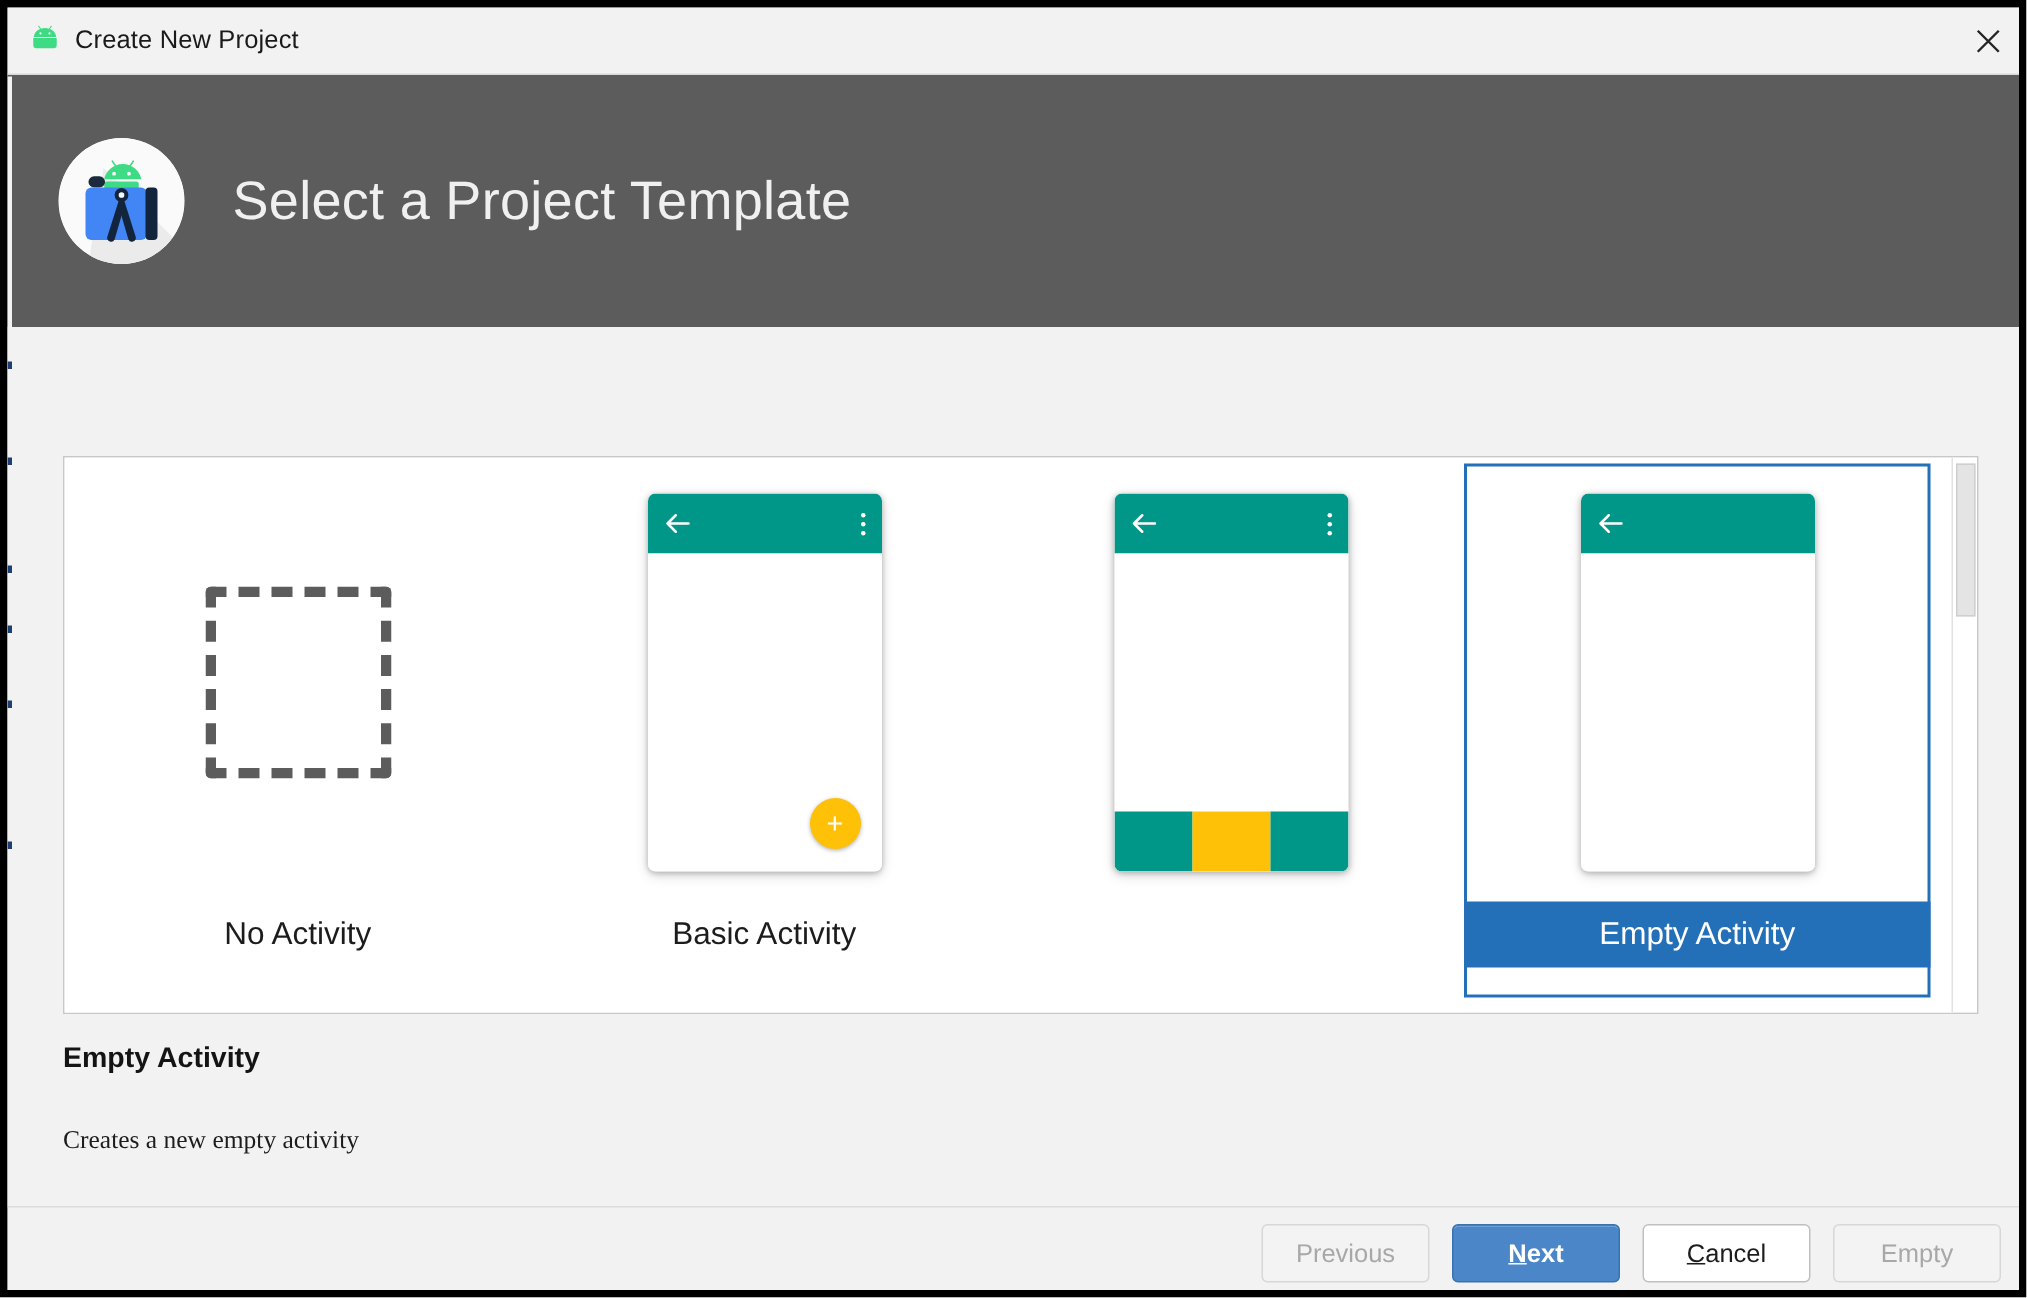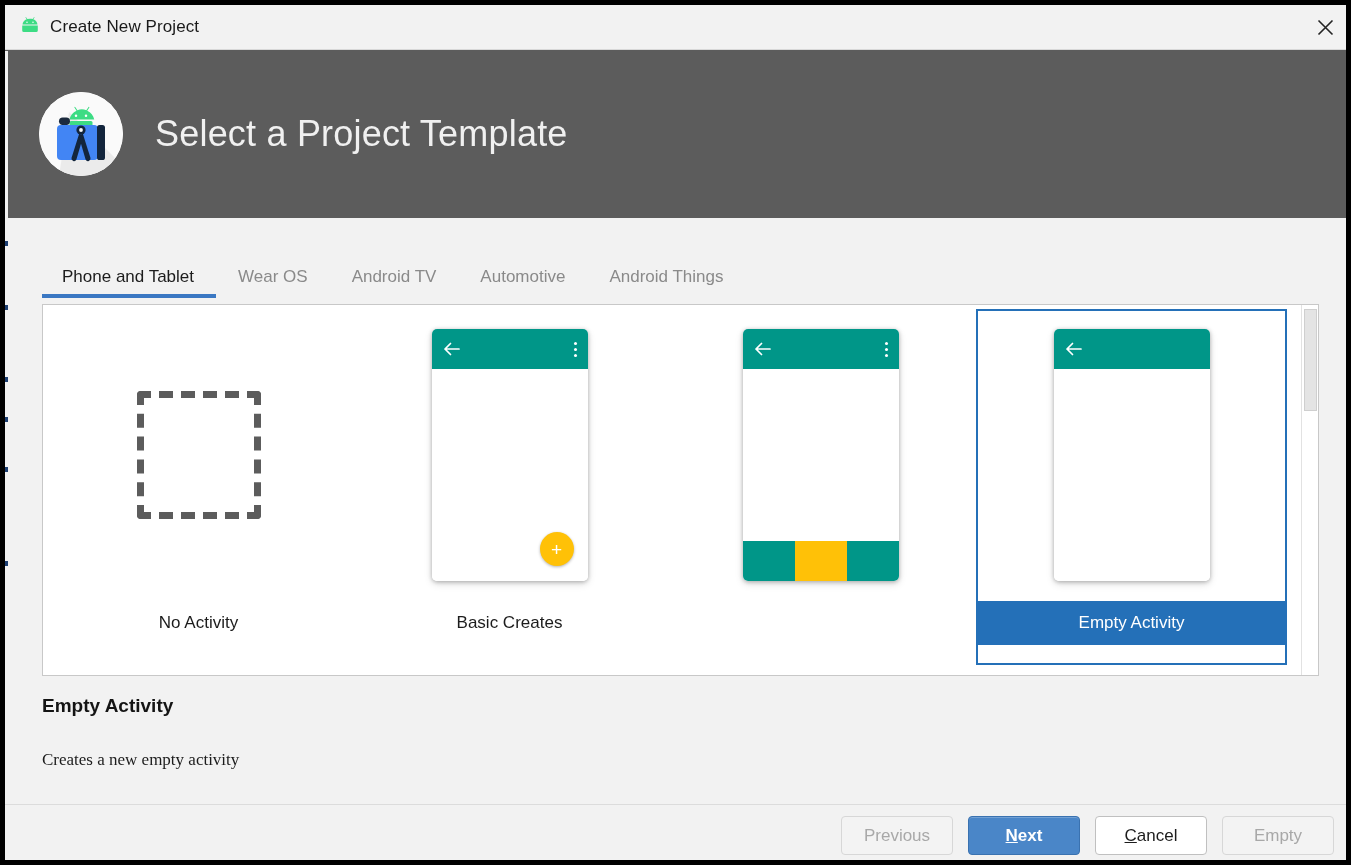--- a/index.html
+++ b/index.html
@@ -119,21 +119,21 @@
   }
   .cell.selected { outline: 2px solid #2470b8; outline-offset: -2px; }
 
   .thumb {
     flex: none; height: 292px; width: 100%;
     display: flex; align-items: center; justify-content: center;
   }
   .cell-label {
     width: 100%; height: 44px;
     display: flex; align-items: center; justify-content: center;
-    font-size: 17px; color: #1c1c1c;
+    font-size: 21px; color: #1c1c1c;
   }
   .cell.selected .cell-label {
     background: #2470b8; color: #ffffff;
   }
 
   
   .phone {
     width: 156px; height: 252px;
     background: #ffffff;
     border-radius: 5px;
@@ -296,27 +296,20 @@
           <path d="M43.6 41 L51.5 66 a2.6 2.6 0 0 1-4.9 1.6 L40 45 Z"></path>
         </g>
         <circle cx="42" cy="38" r="1.9" fill="#fafafa"></circle>
       </svg>
     </div>
     <div class="banner-title">Select a Project Template</div>
   </div>
 
   <div class="body-area">
 
-    <div class="tabs">
-      <div class="tab active">Phone and Tablet</div>
-      <div class="tab">Wear OS</div>
-      <div class="tab">Android TV</div>
-      <div class="tab">Automotive</div>
-      <div class="tab">Android Things</div>
-    </div>
 
     <div class="gallery-wrap">
       <div class="gallery">
 
         <div class="grid-row row1">
 
           <div class="cell">
             <div class="thumb">
               <div class="dashed-square"></div>
             </div>
@@ -337,21 +330,21 @@
                       <i></i>
                       <i></i>
                       <i></i>
                     </span>
                 </div>
                 <div class="phone-body">
                   <div class="fab">+</div>
                 </div>
               </div>
             </div>
-            <div class="cell-label">Basic Creates</div>
+            <div class="cell-label">Basic Activity</div>
           </div>
 
           <div class="cell">
             <div class="thumb">
               <div class="phone">
                 <div class="appbar">
                   <span class="arrow-ico">
                     <svg width="17" height="14" viewBox="0 0 17 14">
                       <path d="M16 7 H2 M7.5 1.5 L2 7 L7.5 12.5" stroke="#ffffff" stroke-width="1.7" fill="none" stroke-linecap="round" stroke-linejoin="round"></path>
                     </svg>

